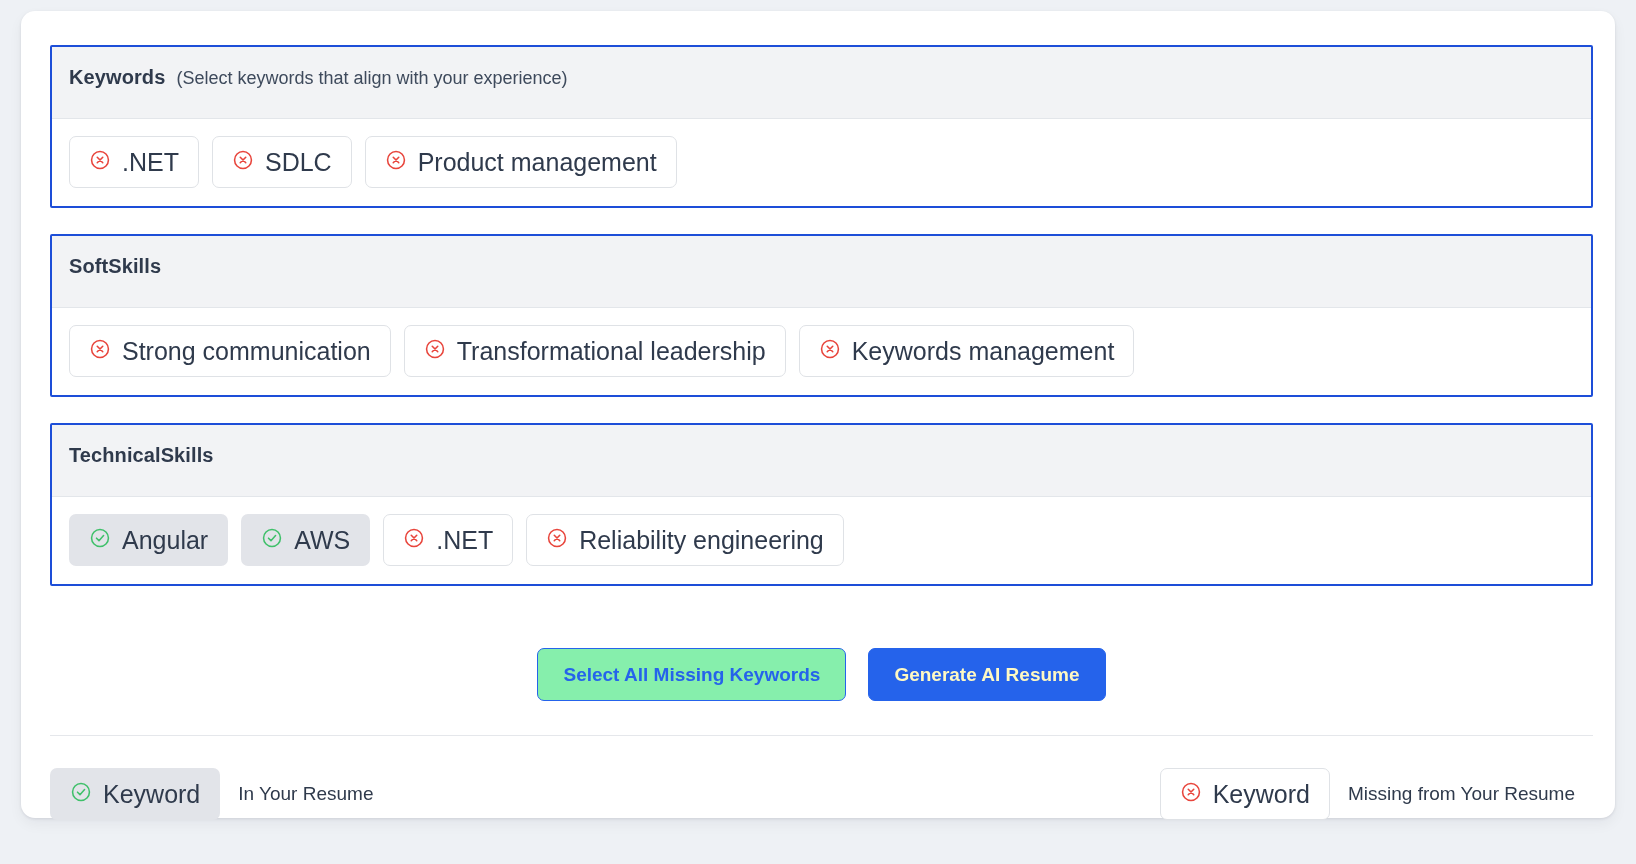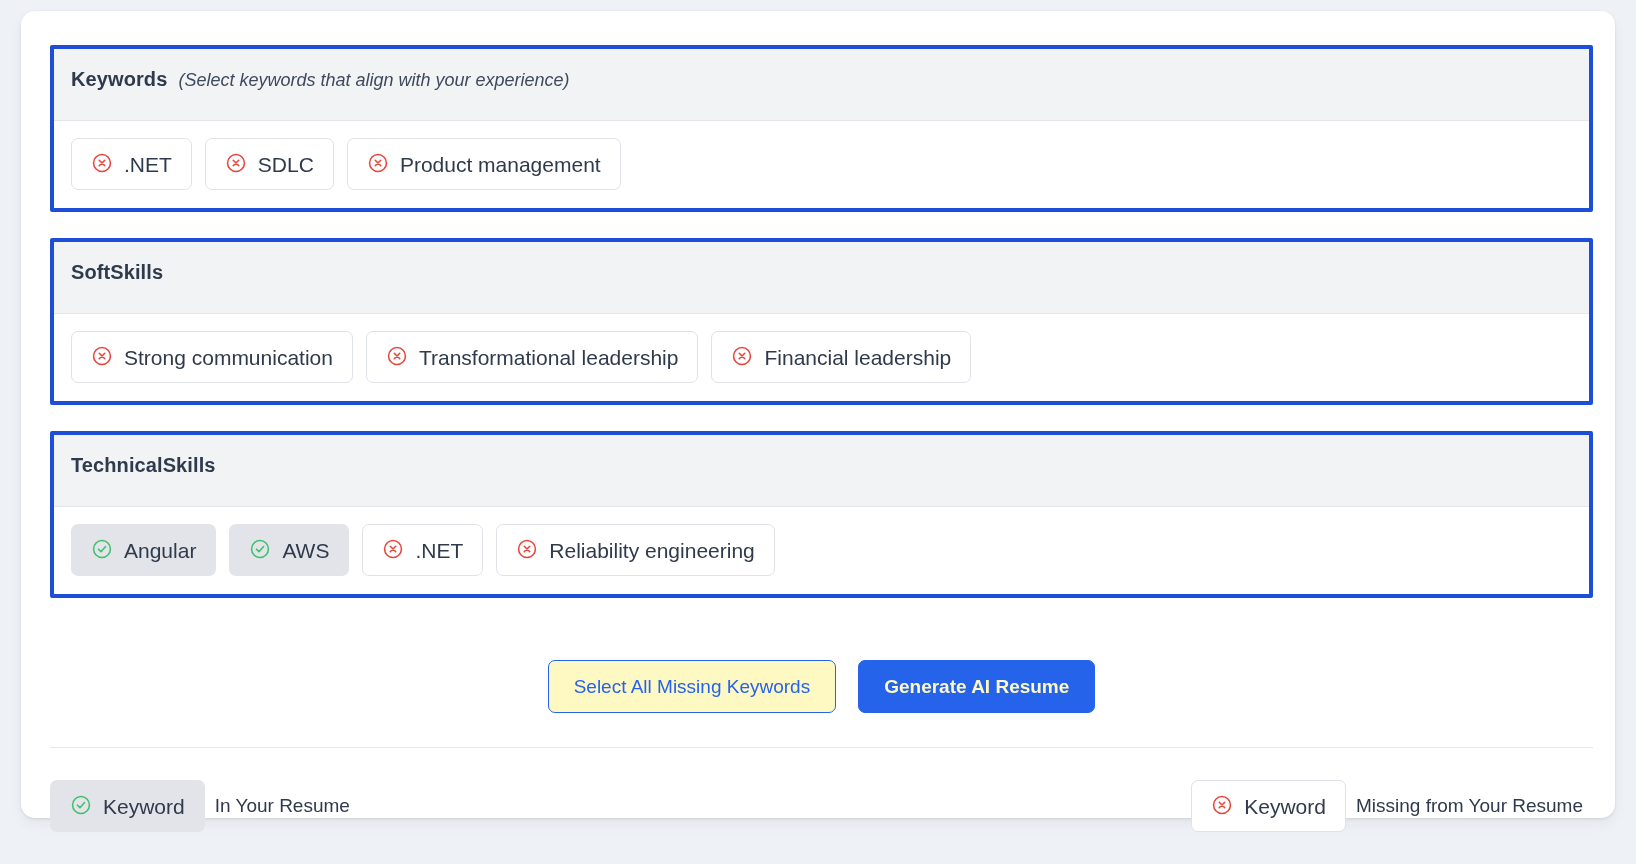--- a/index.html
+++ b/index.html
@@ -35,21 +35,21 @@
 
   .card-inner {
     position: absolute;
     left: 29px;
     top: 34px;
     width: 1543px;
   }
 
   
   .group {
-    border: 4px solid #1d4ed8;
+    border: 2px solid #1d4ed8;
     border-radius: 2px;
     background: #ffffff;
     margin-bottom: 26px;
   }
 
   .group-header {
     background: #f2f3f5;
     border-bottom: 1px solid #e3e6ea;
     padding: 19px 17px 19px 17px;
     display: flex;
@@ -60,41 +60,40 @@
 
   .group-title {
     font-size: 20px;
     font-weight: bold;
     color: #2f3a4c;
     letter-spacing: 0.1px;
   }
 
   .group-note {
     font-size: 18px;
-    font-style: italic;
     color: #3e4a5c;
   }
 
   .group-body {
     padding: 17px 17px 18px 17px;
     display: flex;
     flex-wrap: wrap;
     gap: 13px;
     background: #ffffff;
   }
 
   
   .chip {
     display: inline-flex;
     align-items: center;
     gap: 11px;
     height: 52px;
     padding: 4px 19px;
     border-radius: 7px;
-    font-size: 21px;
+    font-size: 25px;
     color: #2f3a4c;
     background: #ffffff;
     border: 1px solid #dfe2e6;
     cursor: pointer;
     white-space: nowrap;
     line-height: 1;
   }
 
   .chip.selected {
     background: #e2e4e9;
@@ -121,24 +120,24 @@
     font-weight: bold;
     display: inline-flex;
     align-items: center;
     justify-content: center;
     padding: 0 25px;
     cursor: pointer;
     line-height: 1;
   }
 
   .btn-outline {
-    background: #fef9c3;
+    background: #86efac;
     border: 1px solid #2563eb;
     color: #2563eb;
-    font-weight: normal;
+    font-weight: bold;
   }
 
   .btn-primary {
     background: #2563eb;
     border: 1px solid #2563eb;
     color: #fef9c3;
   }
 
   
   .divider {
@@ -156,21 +155,21 @@
   }
 
   .legend-item {
     display: flex;
     align-items: center;
   }
 
   .legend-text {
     font-size: 19px;
     color: #2f3a4c;
-    padding: 0 10px;
+    padding: 0 18px;
     white-space: nowrap;
   }
 </style>
 </head>
 <body>
 
 <div id="app">
   <div class="card">
     <div class="card-inner">
 
@@ -221,21 +220,21 @@
                     <circle cx="12" cy="12" r="9.2" stroke="#e8453c" stroke-width="1.7" fill="none"></circle>
                     <path d="M9 9 L15 15 M15 9 L9 15" stroke="#e8453c" stroke-width="1.7" stroke-linecap="round" stroke-linejoin="round" fill="none"></path>
                   </svg></span>
                 <span class="chip-label">Transformational leadership</span>
               </div>
               <div class="chip">
                 <span class="ico"><svg width="22" height="22" viewBox="0 0 24 24" fill="none">
                     <circle cx="12" cy="12" r="9.2" stroke="#e8453c" stroke-width="1.7" fill="none"></circle>
                     <path d="M9 9 L15 15 M15 9 L9 15" stroke="#e8453c" stroke-width="1.7" stroke-linecap="round" stroke-linejoin="round" fill="none"></path>
                   </svg></span>
-                <span class="chip-label">Financial leadership</span>
+                <span class="chip-label">Keywords management</span>
               </div>
             </div>
           </div>
           <div class="group">
             <div class="group-header">
               <span class="group-title">TechnicalSkills</span>
             </div>
             <div class="group-body">
               <div class="chip selected">
                 <span class="ico"><svg width="22" height="22" viewBox="0 0 24 24" fill="none">

